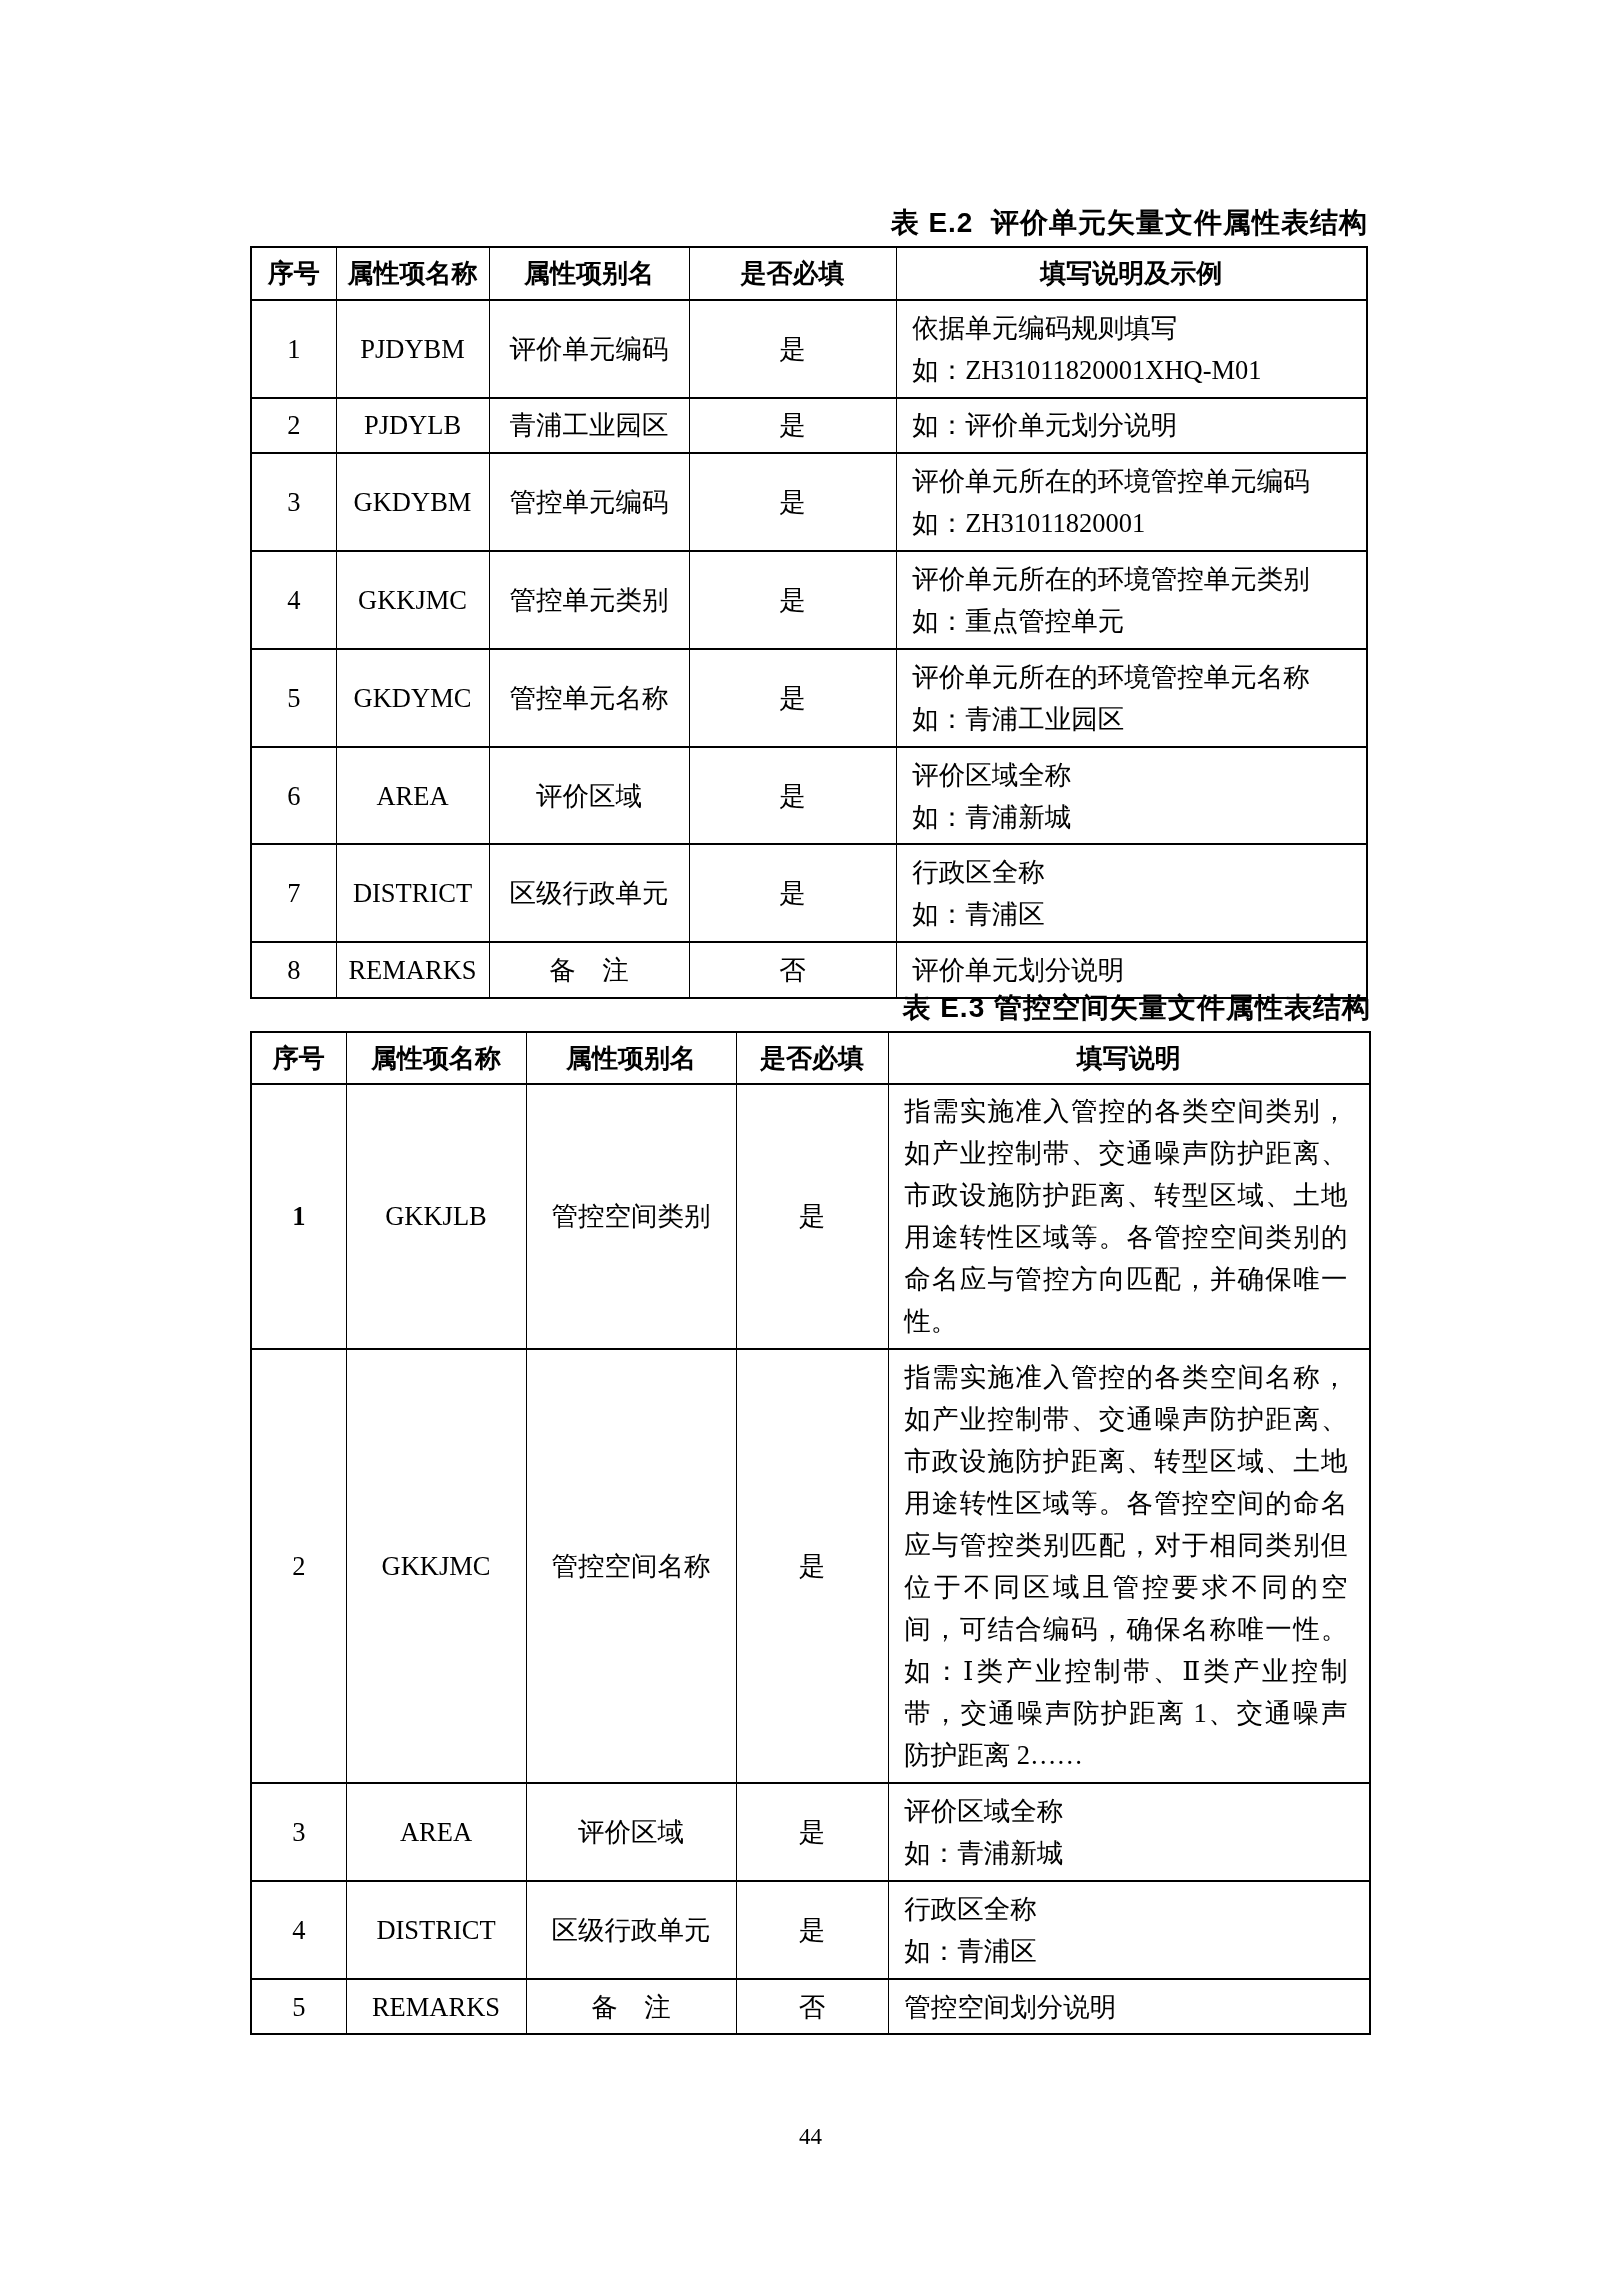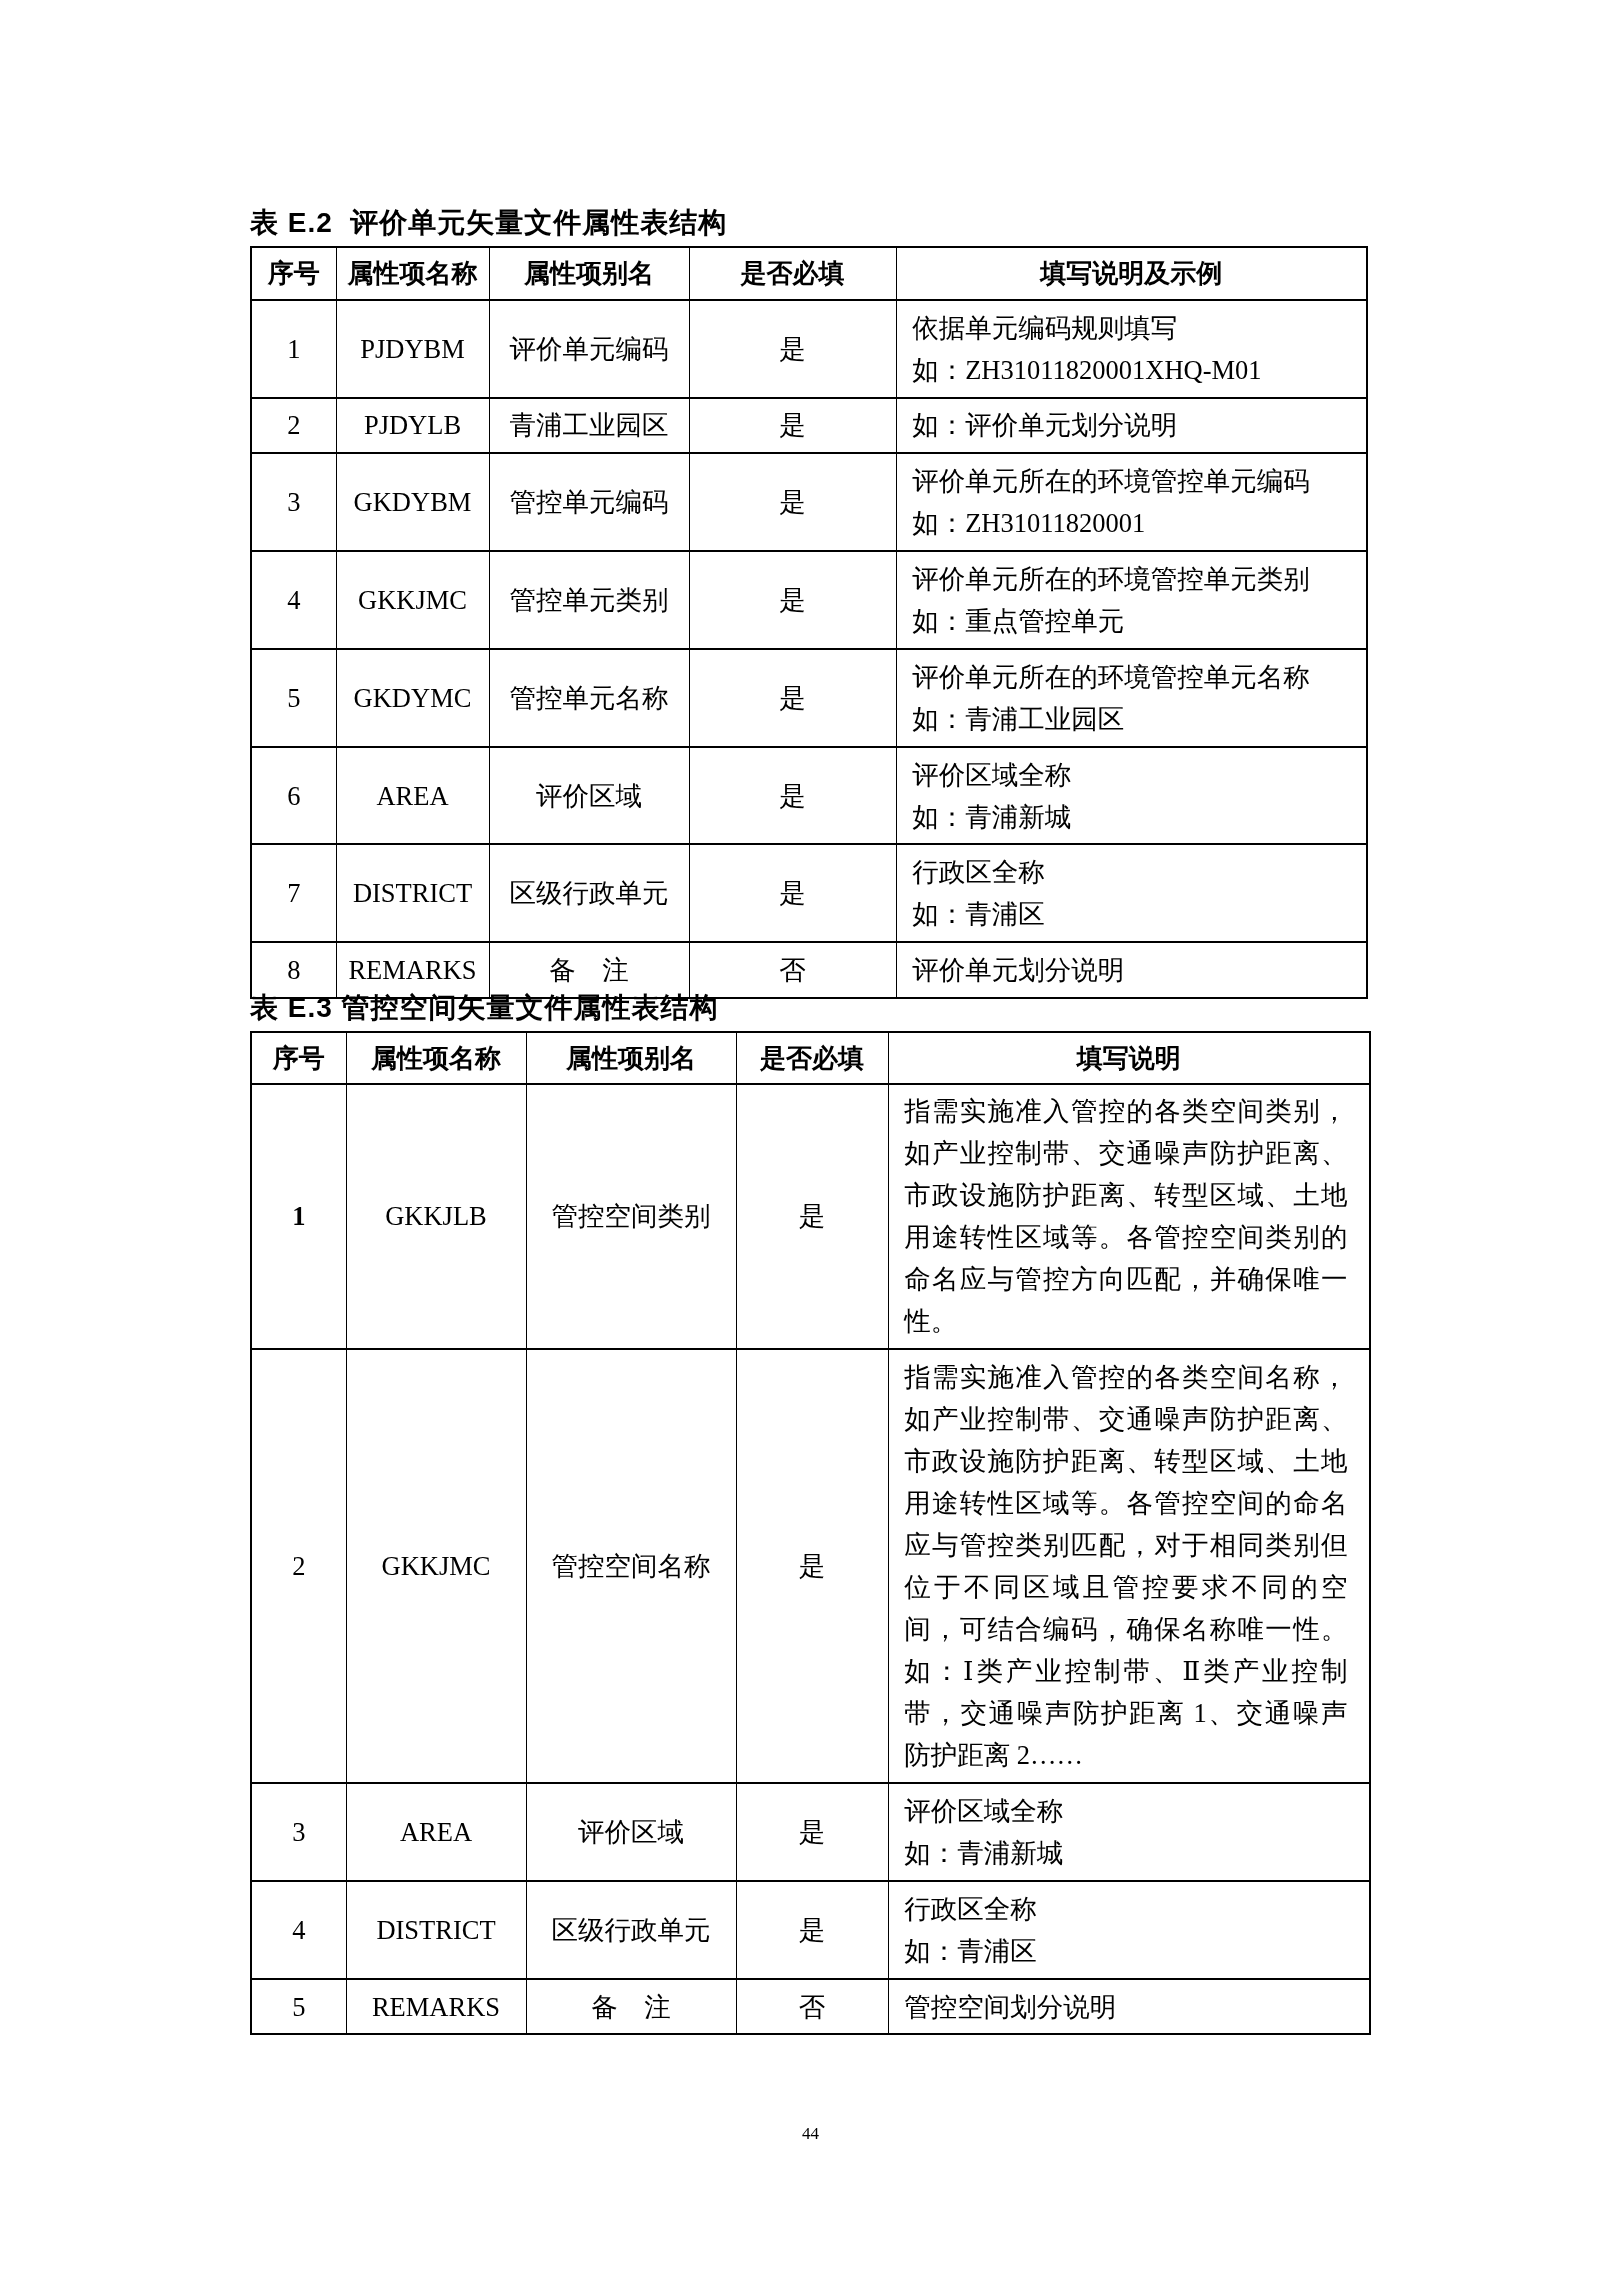--- a/index.html
+++ b/index.html
@@ -12,21 +12,21 @@
     overflow:hidden;
   }
   .section{position:absolute;}
   .sec-e2{left:250px;top:199px;width:1118px;}
   .sec-e3{left:250px;top:984px;width:1121px;}
   .table-title{
     font-family:"Liberation Sans","DejaVu Sans",sans-serif;
     font-weight:bold;
     font-size:28px;
     letter-spacing:1px;
-    text-align:left;
+    text-align:right;
     line-height:39px;
     padding-top:3.9px;
     margin-bottom:3.9px;
     white-space:pre;
   }
   table.tbl{
     border-collapse:collapse;
     table-layout:fixed;
     width:100%;
     border:2.9px solid #000;
@@ -77,21 +77,21 @@
   .tbl-e3 tbody tr:nth-child(2){height:423px}
   .tbl-e3 tbody tr:nth-child(3){height:85px}
   .tbl-e3 tbody tr:nth-child(4){height:89px}
   .tbl-e3 tbody tr:nth-child(5){height:54px}
   
   .tbl-e3 tbody tr:nth-child(1) td:nth-child(1){font-weight:bold;}
   .page-number{
     position:absolute;
     left:0;top:2124px;width:100%;
     text-align:center;
-    font-size:17px;
+    font-size:23px;
   }
 </style>
 </head>
 <body>
 
 <div class="page">
 
   <div class="section sec-e2">
     <div class="table-title">表 E.2  评价单元矢量文件属性表结构</div>
     <table class="tbl tbl-e2">

